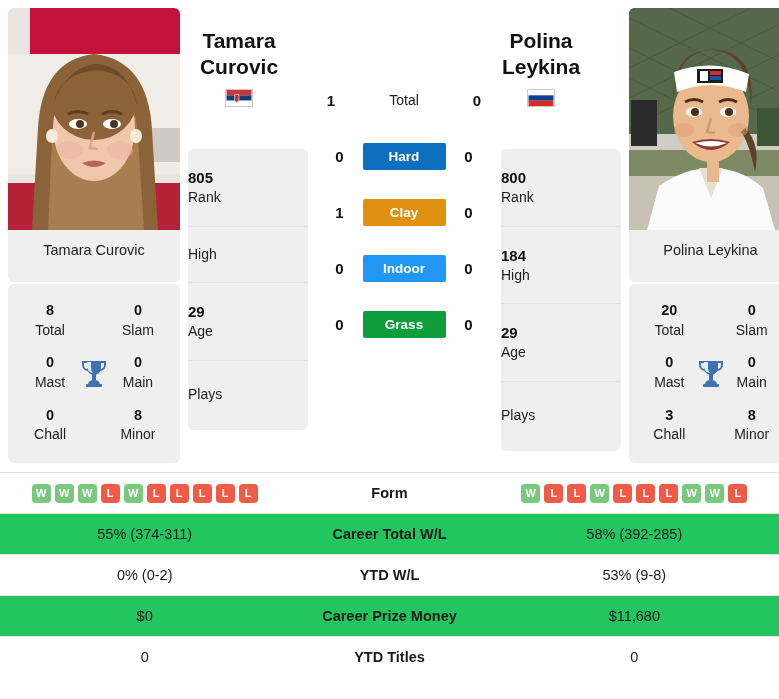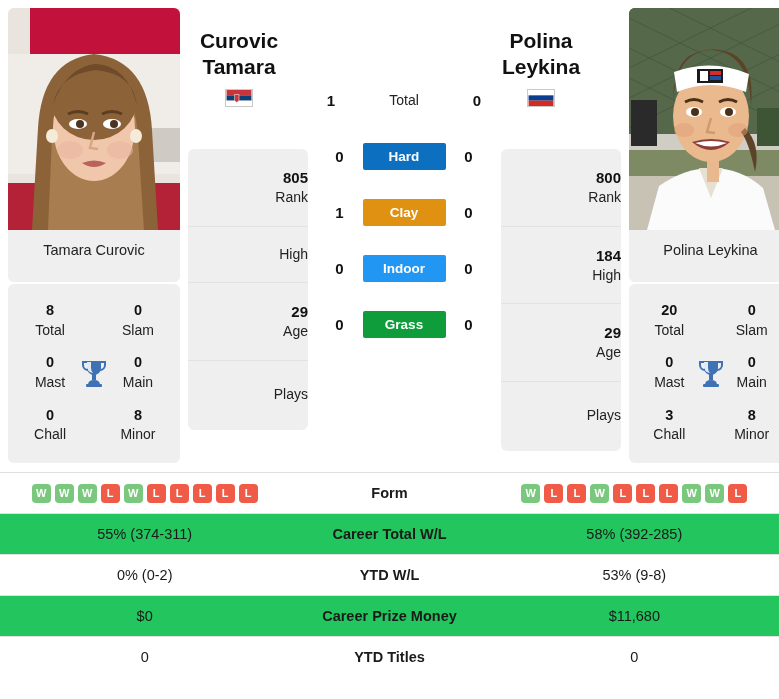--- a/index.html
+++ b/index.html
@@ -88,21 +88,21 @@
   .stat-card {
     flex: 0 0 120px;
     width: 120px;
     margin: 149px 0 0 0;
     background: #efefef;
     border-radius: 6px;
     overflow: hidden;
   }
   .stat-card.right-card { margin-left: 1px; }
   .stat-block {
-    text-align: right;
+    text-align: left;
     padding: 18px 0 18px 0;
     border-bottom: 1px solid #e2e2e2;
   }
   .stat-block:last-child { border-bottom: none; }
   .stat-val {
     font-size: 15px;
     font-weight: bold;
     color: #111;
     line-height: 1.4;
   }
@@ -463,22 +463,22 @@
           <div class="trophy-val">8</div>
           <div class="trophy-lbl">Minor</div>
         </div>
       </div>
     </div>
   </div>
 </div>
 
 <div class="top-names">
   <div class="name-left">
+    <div class="head-name">Tamara</div>
     <div class="head-name">Curovic</div>
-    <div class="head-name">Tamara</div>
     <svg class="flag" viewBox="0 0 28 18">
       <rect x="0" y="0" width="28" height="6" fill="#c6363c"></rect>
       <rect x="0" y="6" width="28" height="6" fill="#0c4076"></rect>
       <rect x="0" y="12" width="28" height="6" fill="#ffffff"></rect>
       <path d="M9 5 h5 v7 l-2.5 2 L9 12 z" fill="#c6363c" stroke="#ffffff" stroke-width="0.6"></path>
     </svg>
   </div>
   <div class="name-right">
     <div class="head-name">Polina</div>
     <div class="head-name">Leykina</div>

